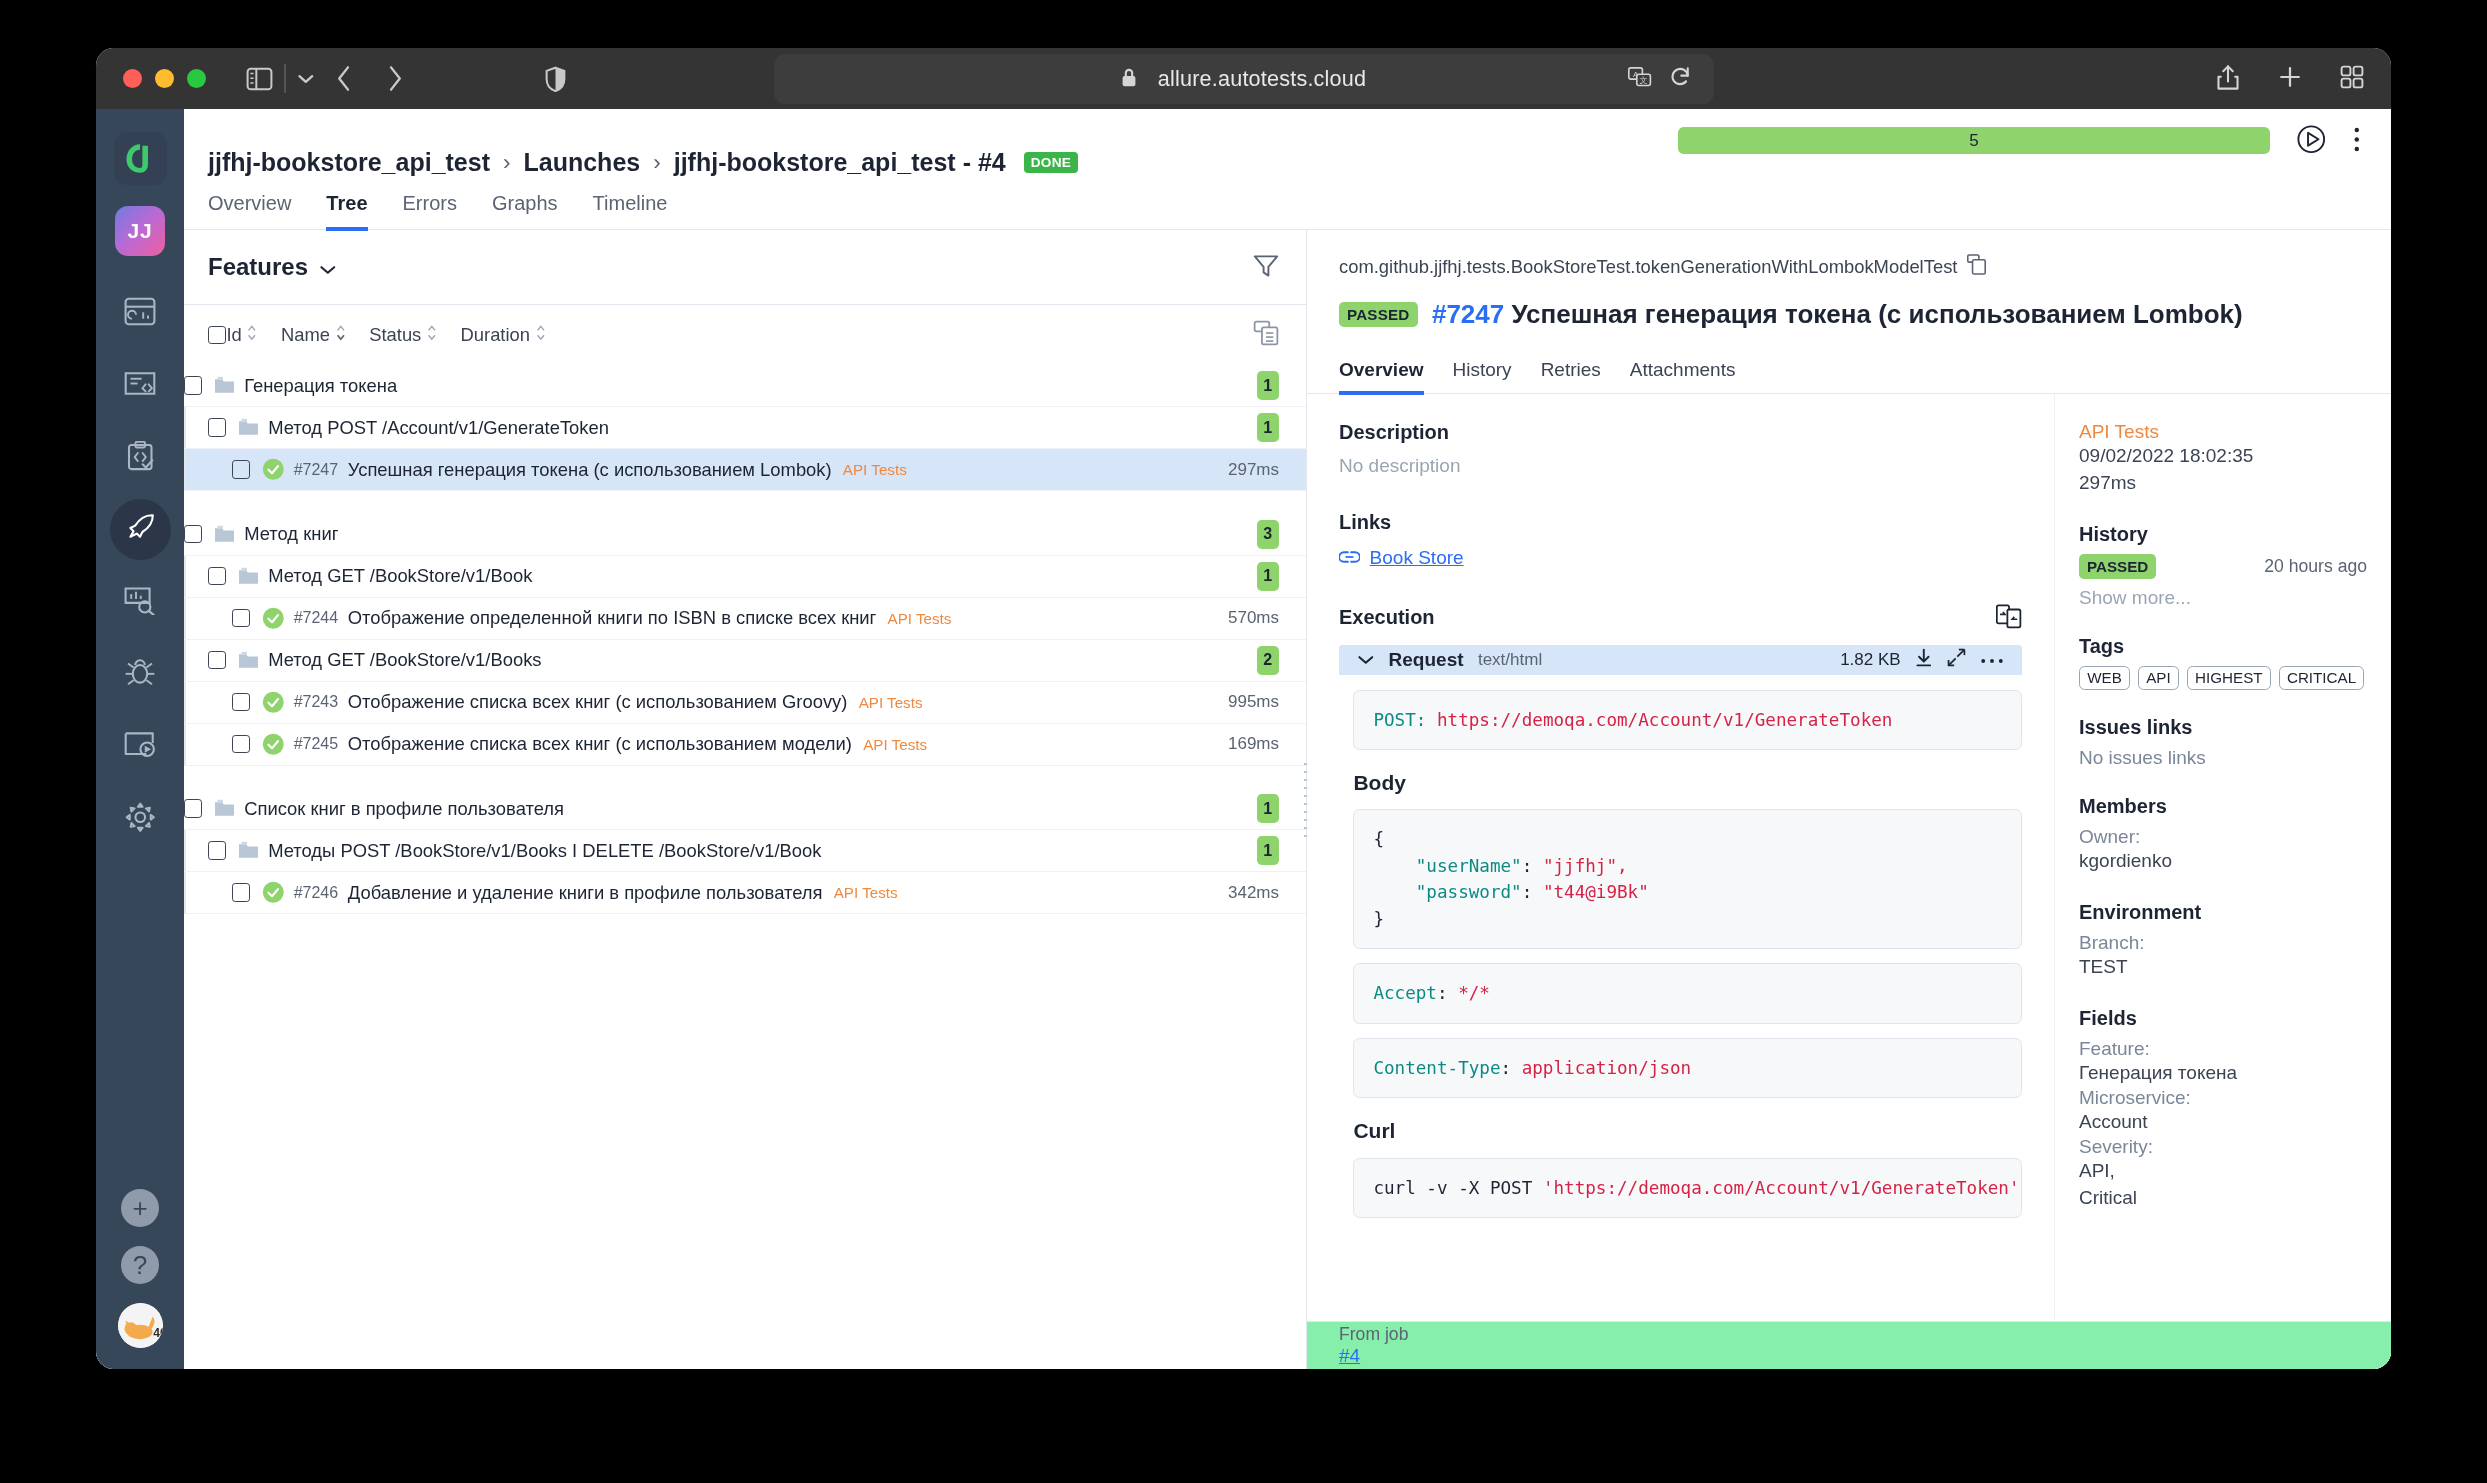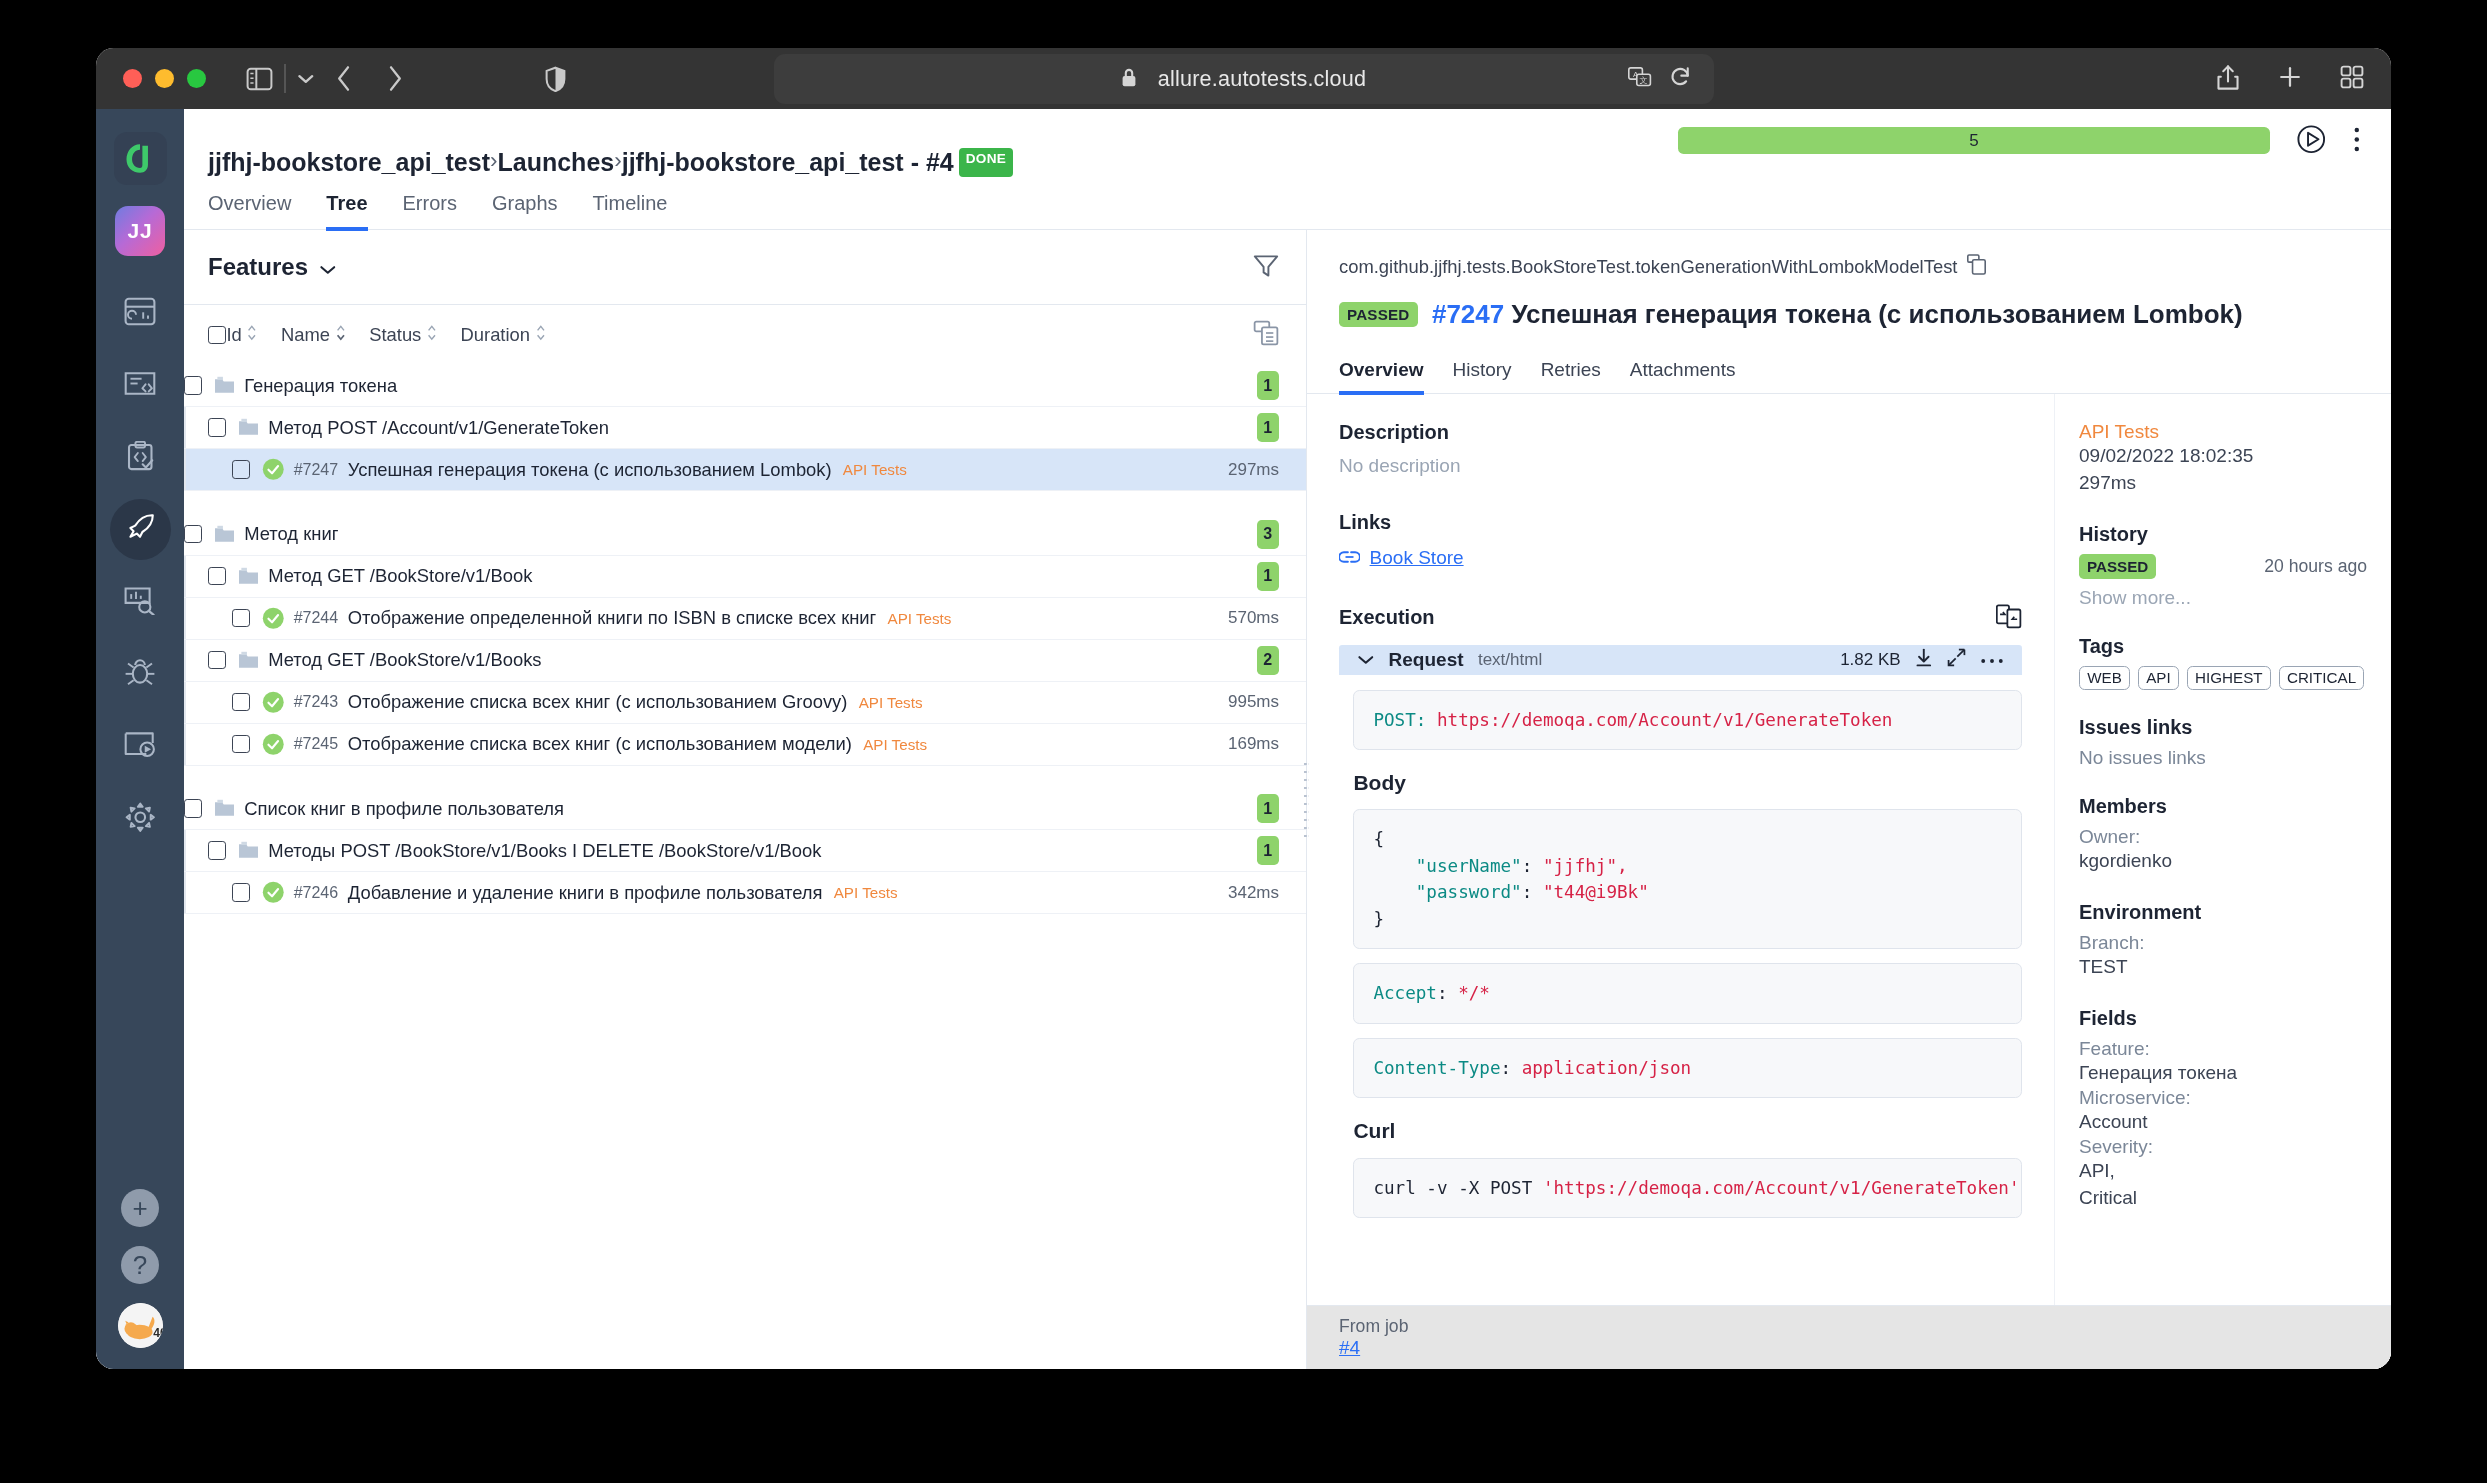--- a/index.html
+++ b/index.html
@@ -84,21 +84,21 @@
     display: flex; align-items: center; justify-content: center;
   }
 
   
   #main { flex: 1; display: flex; flex-direction: column; min-width: 0; }
 
   #topbar {
     height: 63px; display: flex; align-items: center;
     padding: 0 29px 0 24px; position: relative;
   }
-  #breadcrumb { display: flex; font-size: 25px; font-weight: 700; color: #1d2433; margin-top: 44px; }
+  #breadcrumb { display: flex; align-items: center; gap: 13px; font-size: 25px; font-weight: 700; color: #1d2433; margin-top: 44px; }
   .crumb-sep { color: #5b6473; font-weight: 400; font-size: 22.5px; }
   .crumb-link { color: #1d2433; }
   #done-badge {
     background: #3bb54a; color: #fff; font-size: 13.6px; font-weight: 700;
     padding: 3.2px 7.2px; border-radius: 4px; letter-spacing: 0.3px;
     margin-left: 4.8px;
   }
   #topbar-right { position: absolute; right: 29px; display: flex; align-items: center; gap: 26px; }
   #progress-bar {
     width: 592px; height: 27px; border-radius: 5.6px; background: #8ed36b;
@@ -225,21 +225,21 @@
   .side-line { color: #3c4454; font-size: 19px; line-height: 1.42; }
   .side-sub { color: #7b8798; font-size: 19px; }
   #hist-row { display: flex; align-items: center; justify-content: space-between; margin-bottom: 8px; }
   #hist-badge { background: #8ed36b; color: #1d2433; font-size: 15.2px; font-weight: 700; padding: 4px 8px; border-radius: 4.8px; }
   #hist-when { color: #5b6473; font-size: 17.6px; }
   #show-more { color: #9aa5b4; font-size: 19px; }
   #tags-row { display: flex; gap: 8px; flex-wrap: wrap; }
   .tag-chip { border: 1.6px solid #9aa5b4; border-radius: 5.6px; padding: 2.4px 7.2px; font-size: 15.2px; color: #1d2433; }
 
   #detail-footer {
-    height: 64px; border-top: 1.6px solid #e3e8ef; background: #e5e5e5;
+    height: 48px; border-top: 1.6px solid #e3e8ef; background: #86efac;
     padding: 8px 32px; display: flex; flex-direction: column; justify-content: center;
   }
   #from-job-label { font-size: 17.6px; color: #5b6473; }
   #from-job-link { font-size: 19px; color: #2a6ef5; text-decoration: underline; }
 </style>
 </head>
 <body>
 
 <div id="browser-window">
 

